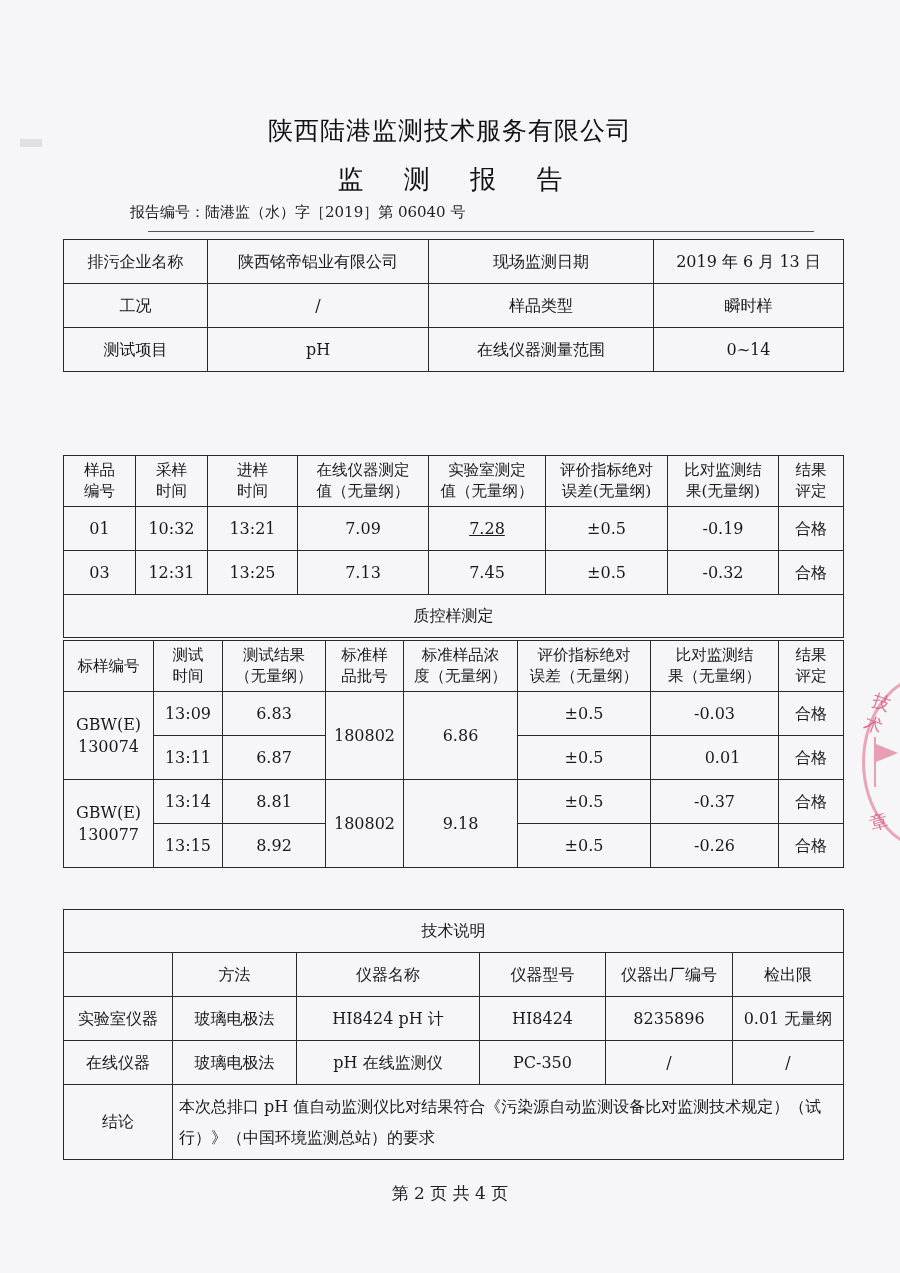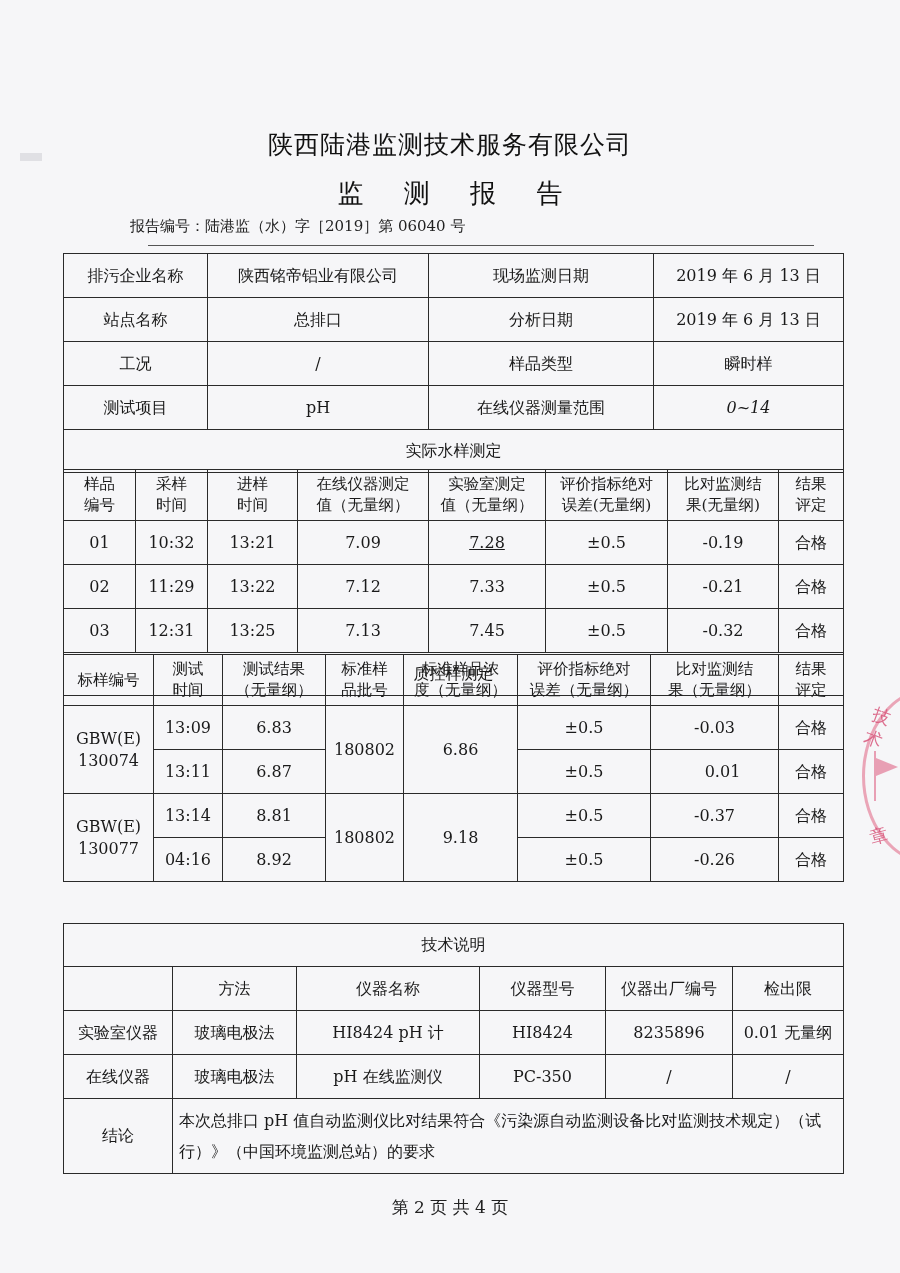--- a/index.html
+++ b/index.html
@@ -2,21 +2,21 @@
 <html><head>
 <meta charset="utf-8">
 <style>
   html, body { margin: 0; padding: 0; }
   body {
     width: 900px; height: 1273px; position: relative; overflow: hidden;
     background: #f6f6f8;
     font-family: "DejaVu Serif", "Liberation Serif", serif;
     color: #1a1a1a;
   }
-  .page { position: absolute; left: 0; top: 16px; width: 900px; height: 1104px; }
+  .page { position: absolute; left: 0; top: 2px; width: 900px; height: 1104px; }
   .company {
     position: absolute; left: 0; right: 0; top: 112px; text-align: center;
     font-size: 25px; letter-spacing: 1px; color: #111;
   }
   .doctitle {
     position: absolute; left: 0; right: 0; top: 160px; text-align: center;
     font-size: 26px; letter-spacing: 16px; color: #111; padding-left: 16px;
   }
   .reportno {
     position: absolute; left: 130px; top: 201px; font-size: 15px; color: #222;
@@ -92,39 +92,30 @@
         <col style="width:190px">
       </colgroup>
     <tbody id="info-body">
         <tr class="row">
           <td style="white-space: pre-line; font-family: Liberation Serif, serif;">排污企业名称</td>
           <td style="white-space: pre-line;">陕西铭帝铝业有限公司</td>
           <td style="white-space: pre-line;">现场监测日期</td>
           <td style="white-space: pre-line;">2019 年 6 月 13 日</td>
         </tr>
         <tr class="row">
-          <td style="white-space: pre-line;">站点名称</td>
-          <td style="white-space: pre-line;">总排口</td>
-          <td style="white-space: pre-line;">分析日期</td>
-          <td style="white-space: pre-line;">2019 年 6 月 13 日</td>
-        </tr>
-        <tr class="row">
           <td style="white-space: pre-line;">工况</td>
           <td style="white-space: pre-line;">/</td>
           <td style="white-space: pre-line;">样品类型</td>
           <td style="white-space: pre-line;">瞬时样</td>
         </tr>
         <tr class="row">
           <td style="white-space: pre-line;">测试项目</td>
           <td style="white-space: pre-line;">pH</td>
           <td style="white-space: pre-line;">在线仪器测量范围</td>
-          <td style="white-space: pre-line; font-style: italic;">0~14</td>
-        </tr>
-        <tr class="section-title">
-          <td colspan="4" style="white-space: pre-line;">实际水样测定</td>
+          <td style="white-space: pre-line;">0~14</td>
         </tr>
       </tbody>
   </table>
 
   <table class="grid t-sample">
     <colgroup>
       <col style="width:72px">
         <col style="width:72px">
         <col style="width:90px">
         <col style="width:131px">
@@ -156,30 +147,20 @@
           <td style="white-space: pre-line;">01</td>
           <td style="white-space: pre-line;">10:32</td>
           <td style="white-space: pre-line;">13:21</td>
           <td style="white-space: pre-line;">7.09</td>
           <td style="white-space: pre-line; text-decoration: underline;">7.28</td>
           <td style="white-space: pre-line;">±0.5</td>
           <td style="white-space: pre-line;">-0.19</td>
           <td style="white-space: pre-line;">合格</td>
         </tr>
         <tr class="row">
-          <td style="white-space: pre-line;">02</td>
-          <td style="white-space: pre-line;">11:29</td>
-          <td style="white-space: pre-line;">13:22</td>
-          <td style="white-space: pre-line;">7.12</td>
-          <td style="white-space: pre-line;">7.33</td>
-          <td style="white-space: pre-line;">±0.5</td>
-          <td style="white-space: pre-line;">-0.21</td>
-          <td style="white-space: pre-line;">合格</td>
-        </tr>
-        <tr class="row">
           <td style="white-space: pre-line;">03</td>
           <td style="white-space: pre-line;">12:31</td>
           <td style="white-space: pre-line;">13:25</td>
           <td style="white-space: pre-line;">7.13</td>
           <td style="white-space: pre-line;">7.45</td>
           <td style="white-space: pre-line;">±0.5</td>
           <td style="white-space: pre-line;">-0.32</td>
           <td style="white-space: pre-line;">合格</td>
         </tr>
         <tr class="section-title">
@@ -240,21 +221,21 @@
 130077</td>
           <td style="white-space: pre-line;">13:14</td>
           <td style="white-space: pre-line;">8.81</td>
           <td rowspan="2" style="white-space: pre-line;">180802</td>
           <td rowspan="2" style="white-space: pre-line;">9.18</td>
           <td style="white-space: pre-line;">±0.5</td>
           <td style="white-space: pre-line;">-0.37</td>
           <td style="white-space: pre-line;">合格</td>
         </tr>
         <tr class="qcrow">
-          <td style="white-space: pre-line;">04:16</td>
+          <td style="white-space: pre-line;">13:15</td>
           <td style="white-space: pre-line;">8.92</td>
           <td style="white-space: pre-line;">±0.5</td>
           <td style="white-space: pre-line;">-0.26</td>
           <td style="white-space: pre-line;">合格</td>
         </tr>
       </tbody>
   </table>
 
   <table class="grid t-tech">
     <colgroup>

